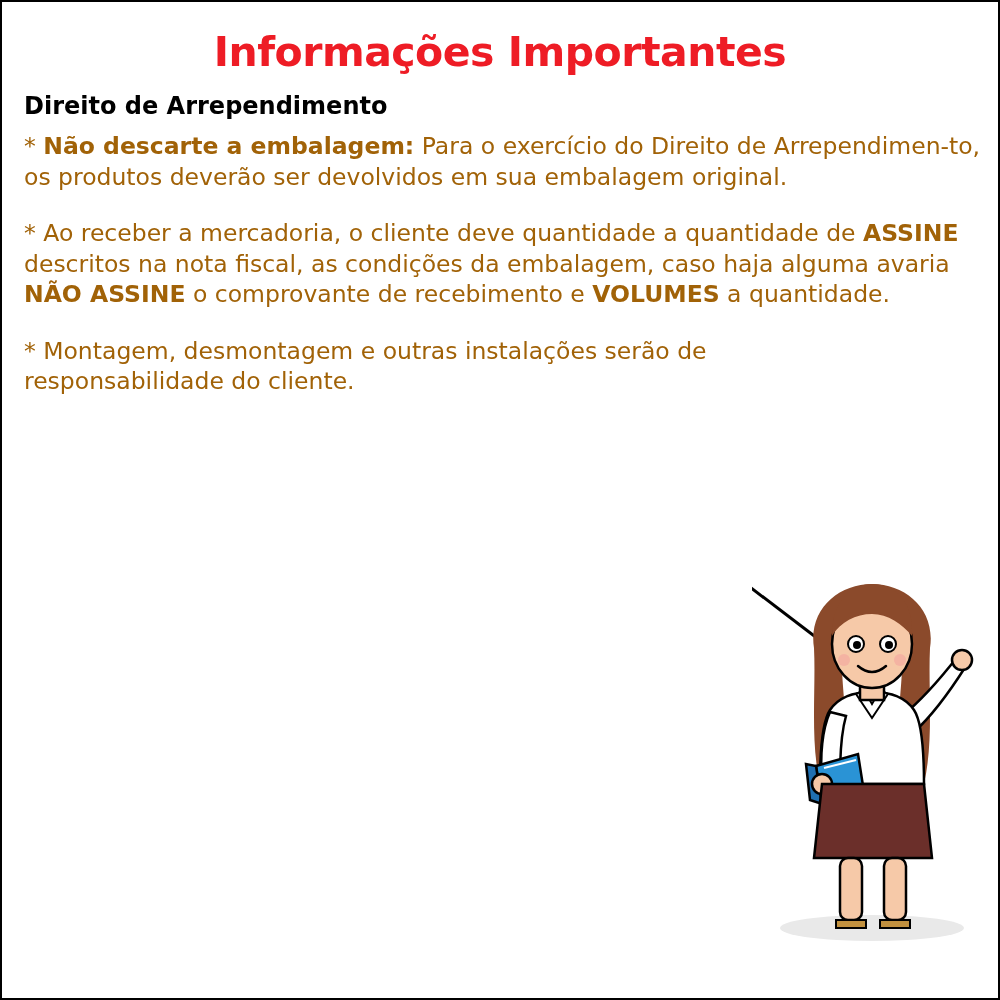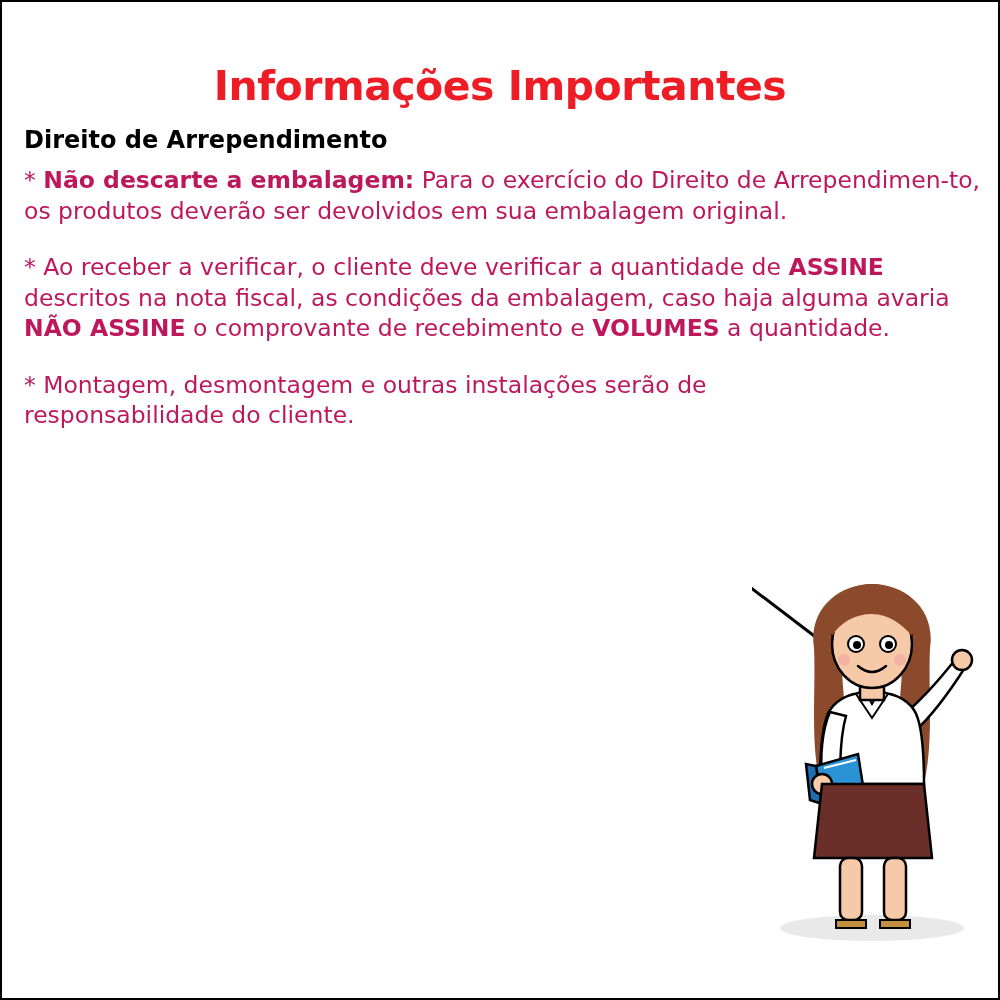--- a/index.html
+++ b/index.html
@@ -18,40 +18,40 @@
     background: #ffffff;
     border: 2px solid #000000;
     overflow: hidden;
   }
   #title {
     text-align: center;
     color: #ee1c25;
     font-weight: bold;
     font-size: 41px;
     letter-spacing: -0.5px;
-    margin: 62px 0 0 0;
+    margin: 28px 0 0 0;
     line-height: 1.1;
     font-family: "DejaVu Sans", sans-serif;
   }
   #content {
     position: relative;
     padding: 0 4px 0 22px;
     margin-top: 16px;
     z-index: 2;
   }
   .subhead {
     font-weight: bold;
     font-size: 24px;
     color: #000;
     margin: 0 0 10px 0;
     line-height: 1.25;
   }
   p.para {
     font-size: 23.5px;
-    color: #be185d;
+    color: #a16207;
     margin: 0 0 26px 0;
     line-height: 1.30;
     max-width: 965px;
   }
   p.para.narrow {
     max-width: 760px;
   }
   p.para b { font-weight: bold; }
   
   #illus {
@@ -126,19 +126,19 @@
   </div>
 
   <div id="content">
 
     <div class="subhead">Direito de Arrependimento</div>
 
     <p class="para"><span>* </span><b>Não descarte a embalagem:</b><span> Para o exercício do Direito de Arrependimen-to, os produtos deverão ser devolvidos em sua embalagem original.</span></p>
 
 
 
-    <p class="para"><span>* Ao receber a verificar, o cliente deve verificar a quantidade de </span><b>ASSINE</b><span> descritos na nota fiscal, as condições da embalagem, caso haja alguma avaria </span><b>NÃO ASSINE</b><span> o comprovante de recebimento e </span><b>VOLUMES</b><span> a quantidade.</span></p>
+    <p class="para"><span>* Ao receber a mercadoria, o cliente deve quantidade a quantidade de </span><b>ASSINE</b><span> descritos na nota fiscal, as condições da embalagem, caso haja alguma avaria </span><b>NÃO ASSINE</b><span> o comprovante de recebimento e </span><b>VOLUMES</b><span> a quantidade.</span></p>
 
 
     <p class="para narrow">* Montagem, desmontagem e outras instalações serão de responsabilidade do cliente.</p>
 
   </div>
 </div>
 
 </body></html>

